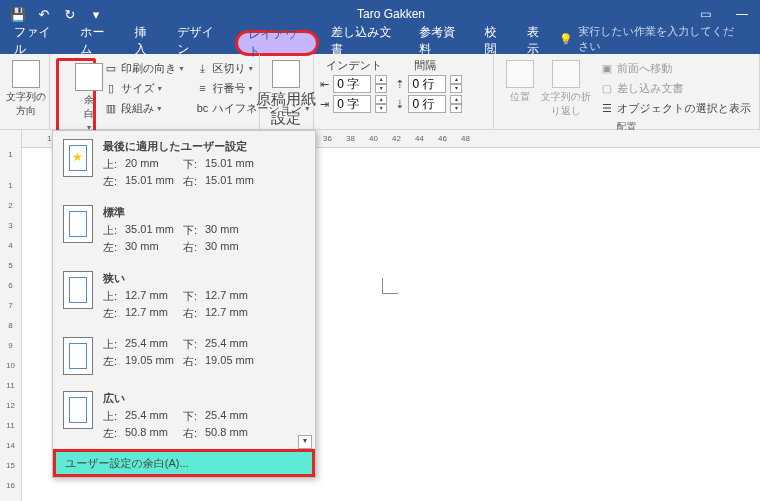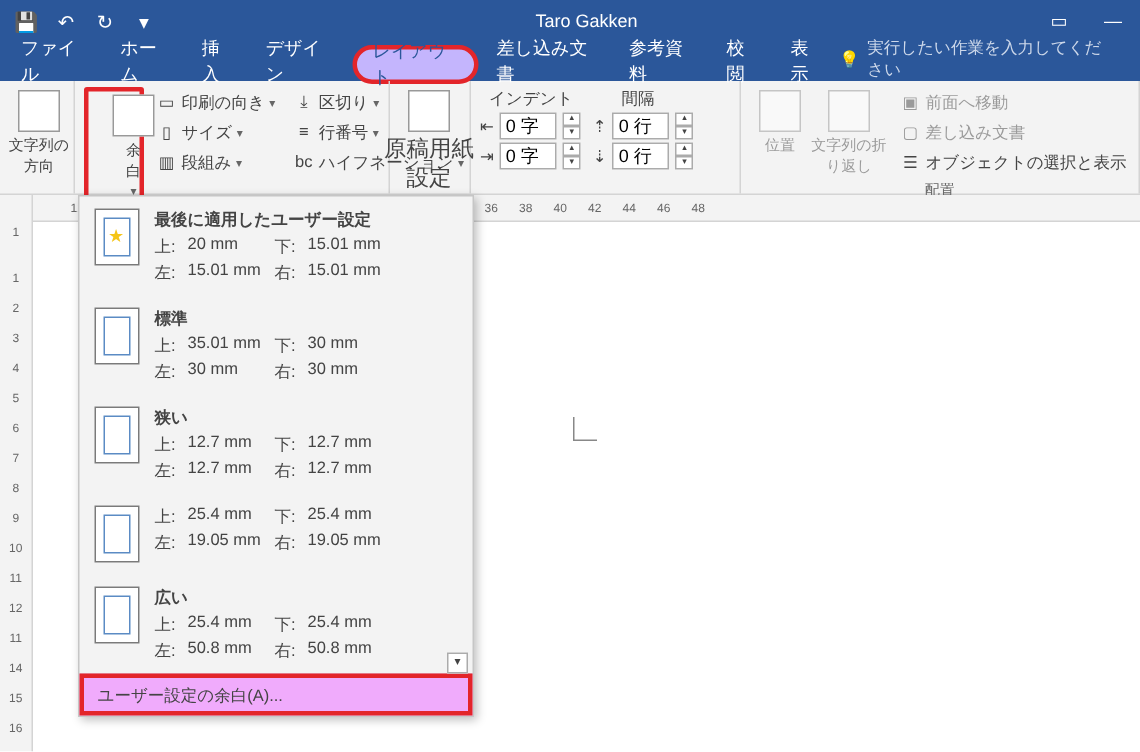--- a/index.html
+++ b/index.html
@@ -43,21 +43,21 @@
 .page { flex: 1; background: #fff; position: relative; }
 .corner { position: absolute; top: 130px; left: 360px; width: 16px; height: 16px; border-left: 1px solid #888; border-bottom: 1px solid #888; }
 
 .dropdown { position: absolute; top: 130px; left: 52px; width: 264px; background: #f3f3f3; border: 1px solid #c6c6c6; box-shadow: 2px 2px 6px rgba(0,0,0,0.25); font-size: 11px; color: #444; z-index: 10; }
 .opt { display: flex; padding: 8px 10px; gap: 10px; align-items: flex-start; }
 .opt-thumb { width: 30px; height: 38px; border: 1px solid #7a7a7a; background: #fff; position: relative; flex-shrink: 0; }
 .opt-thumb::before { content: ""; position: absolute; inset: 5px; border: 1px solid #5b8bc4; }
 .opt-info { flex: 1; }
 .opt-title { font-weight: bold; margin-bottom: 3px; }
 .opt-vals { display: grid; grid-template-columns: 22px 58px 22px 58px; row-gap: 2px; }
-.dropdown-footer { padding: 6px 12px; border-top: 1px solid #d4d4d4; background: #f0abfc; }
+.dropdown-footer { padding: 6px 12px; border-top: 1px solid #d4d4d4; background: #5eead4; }
 .dropdown-footer.hl { outline: 3px solid #e3252a; outline-offset: -3px; }
 .scroll-arrow { position: absolute; right: 3px; bottom: 28px; width: 14px; height: 14px; border: 1px solid #ababab; background: #fff; font-size: 8px; text-align: center; }
 
 .ruler-tick { width: 9px; text-align: center; }
 .ruler-v-ticks { display:flex; flex-direction:column; font-size:8px; color:#666; align-items:center; gap:11px; padding-top:20px;}
 </style>
 </head>
 <body>
 
 <div class="titlebar">

